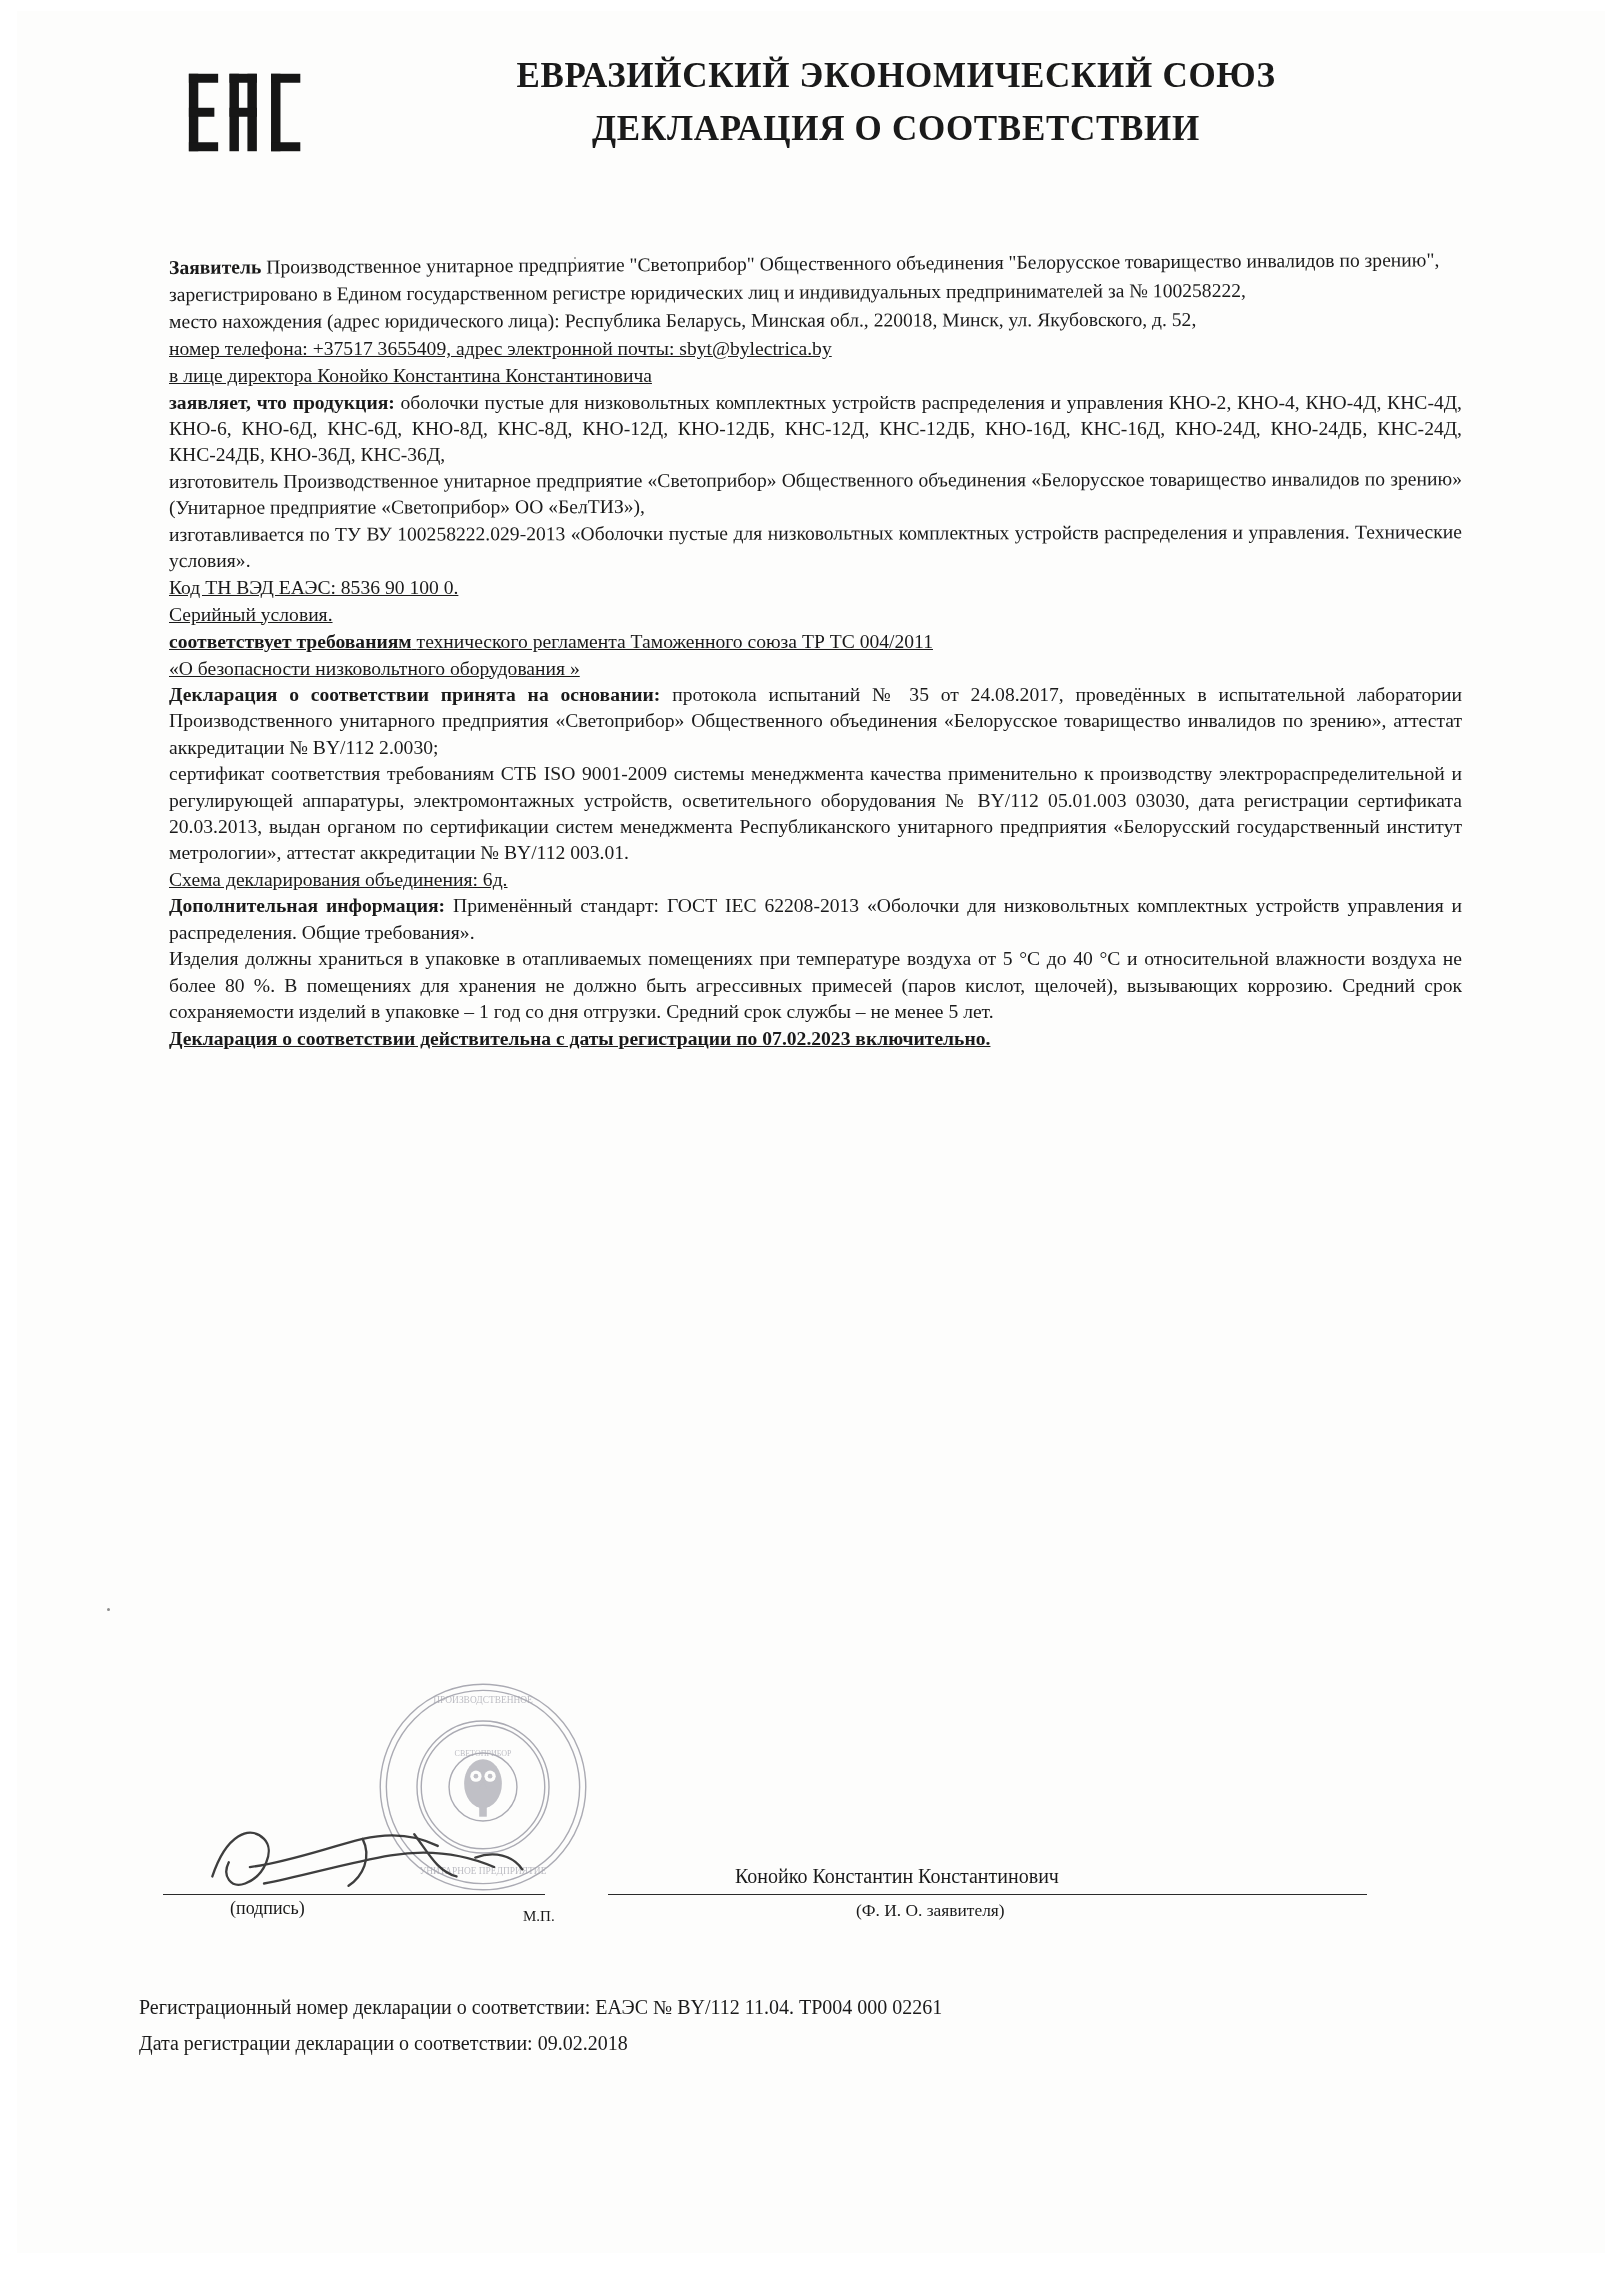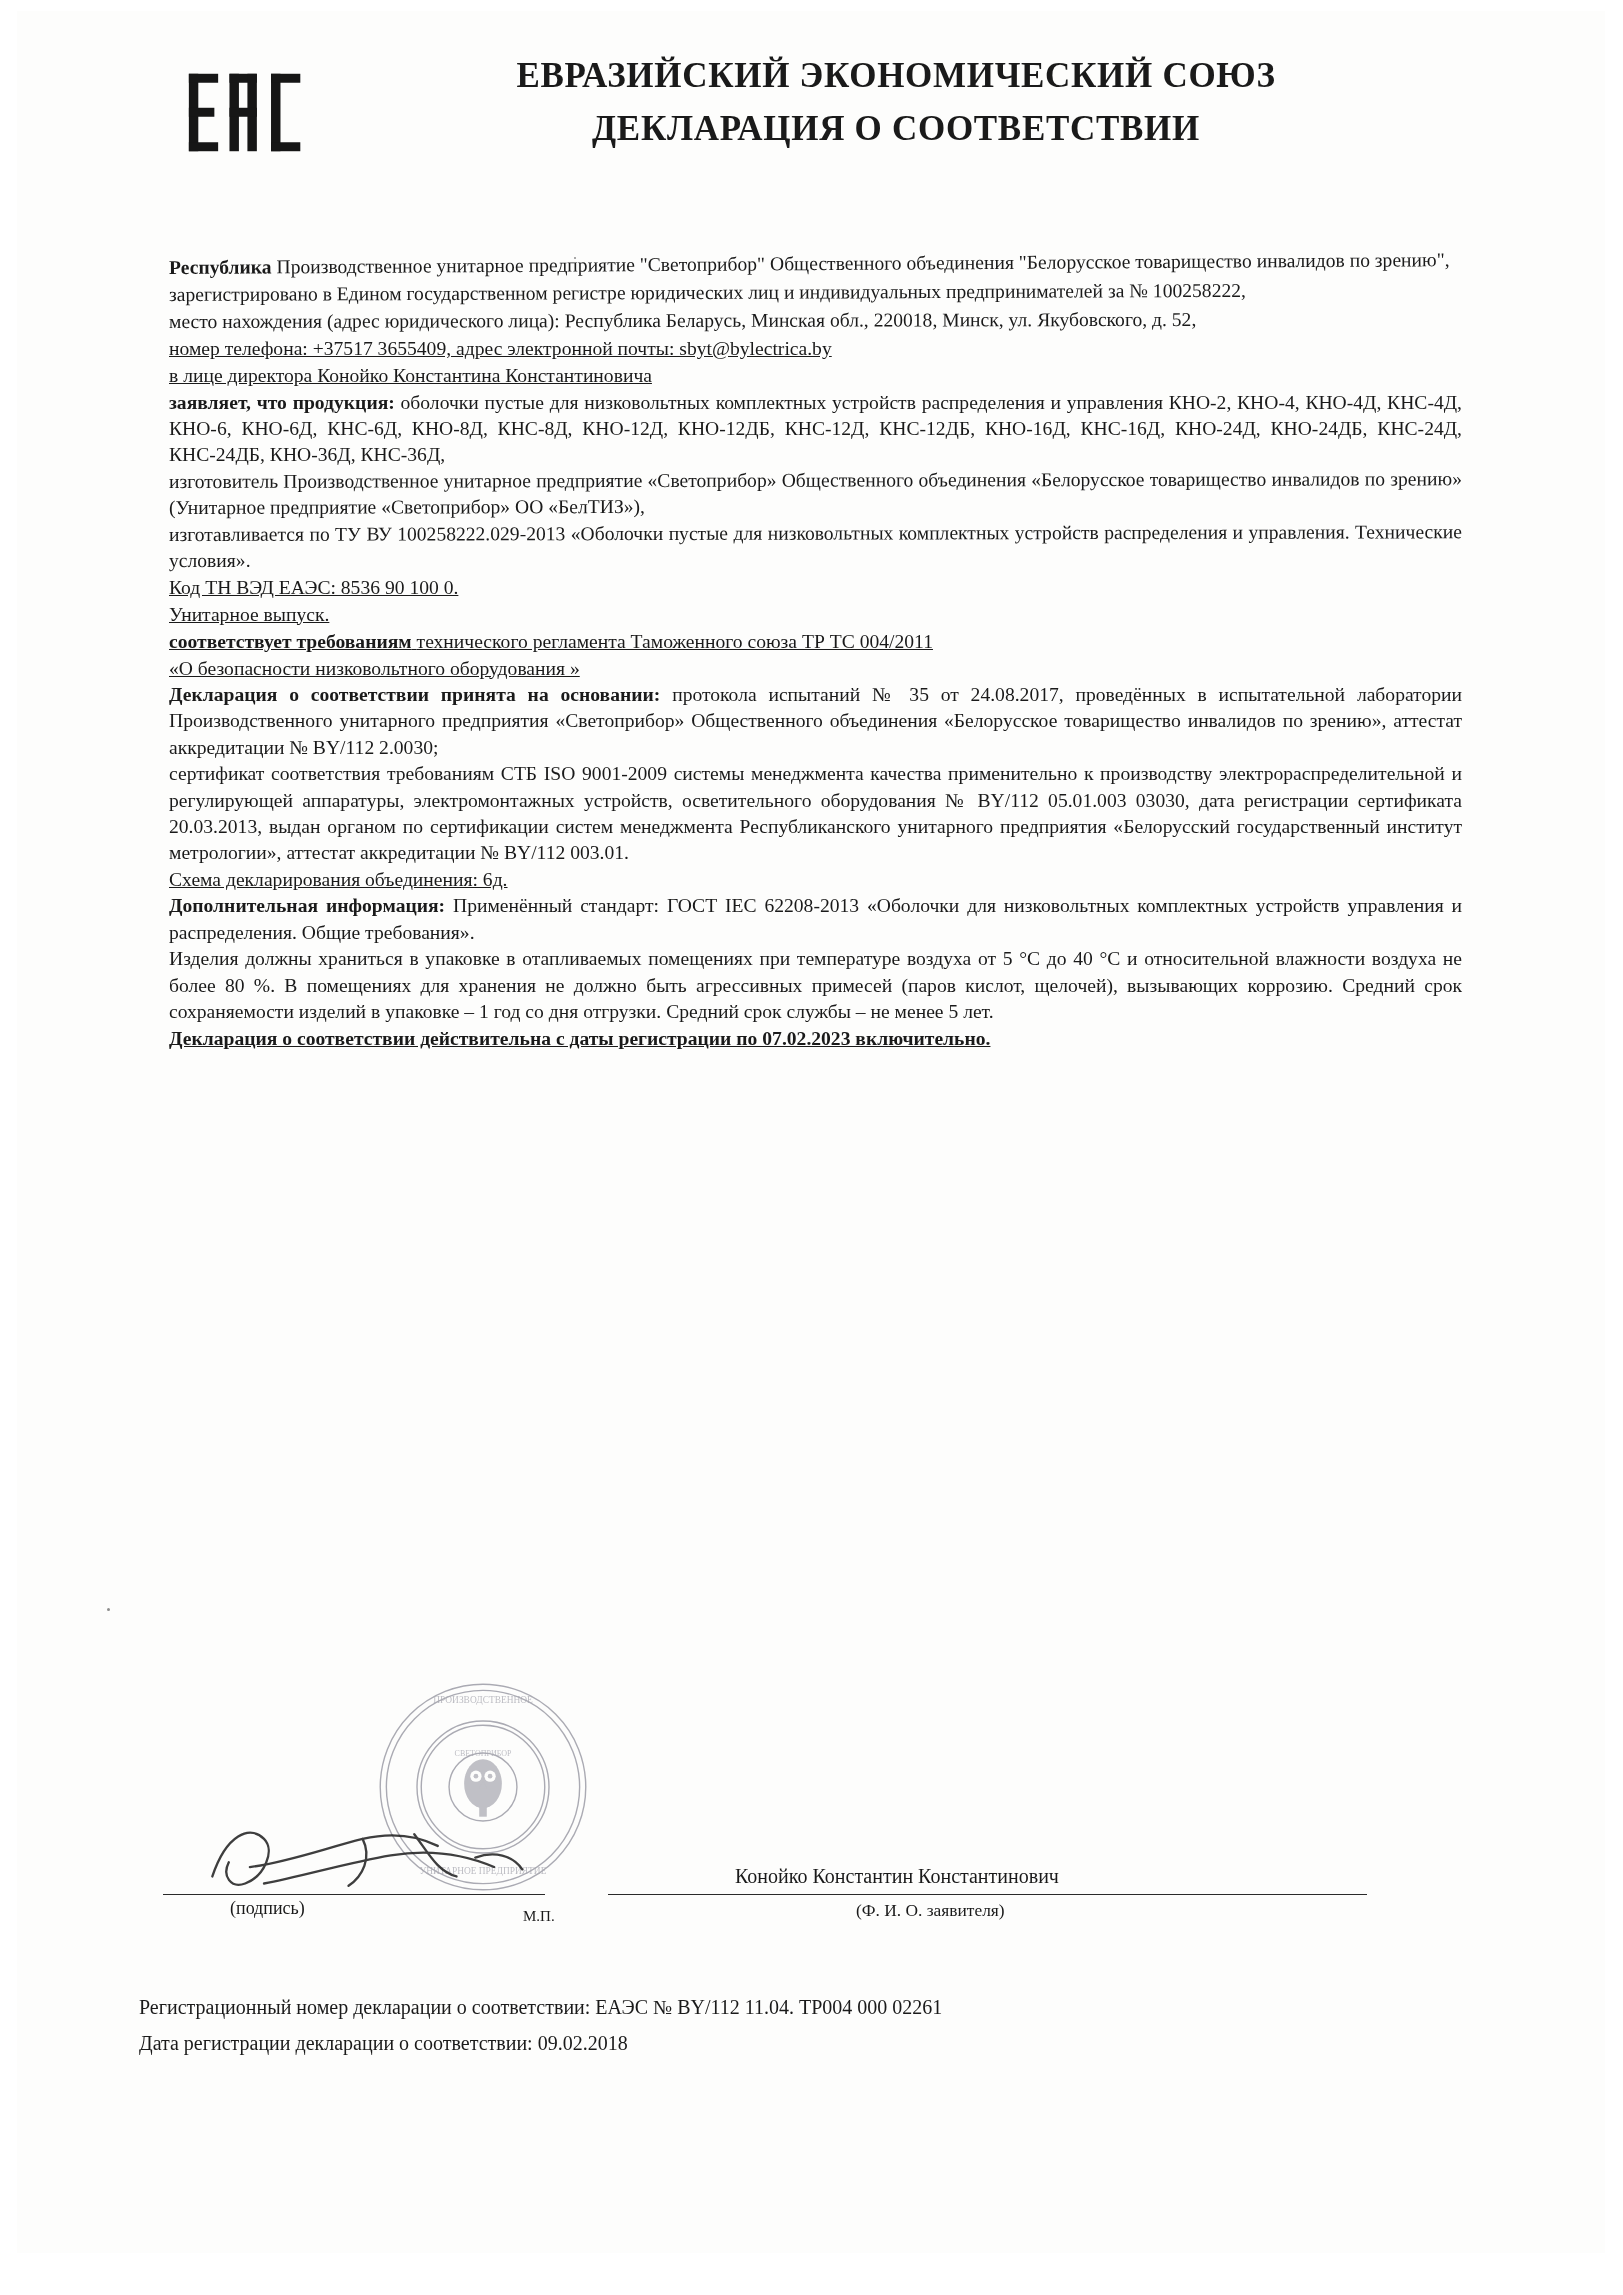--- a/index.html
+++ b/index.html
@@ -212,21 +212,21 @@
     </div>
 
     <div class="title-block">
       <div class="title-line1">ЕВРАЗИЙСКИЙ ЭКОНОМИЧЕСКИЙ СОЮЗ</div>
       <div class="title-line2">ДЕКЛАРАЦИЯ О СООТВЕТСТВИИ</div>
     </div>
 
     <div class="body-text">
 
       <p class="para-justify skew-a">
-        <span class="b">Республика</span>
+        <span class="b">Заявитель</span>
         <span>Производственное унитарное предприятие "Светоприбор" Общественного объединения "Белорусское товарищество инвалидов по зрению",</span>
       </p>
 
       <p class="para-justify skew-b">зарегистрировано в Едином государственном регистре юридических лиц и индивидуальных предпринимателей за № 100258222,</p>
 
       <p class="para-justify skew-c">место нахождения (адрес юридического лица): Республика Беларусь, Минская обл., 220018, Минск, ул. Якубовского, д. 52,</p>
 
       <p class="para-left">номер телефона: +37517 3655409, адрес электронной почты: sbyt@bylectrica.by</p>
 
       <p class="para-left">в лице директора Конойко Константина Константиновича</p>
@@ -236,21 +236,21 @@
         <span>оболочки пустые для низковольтных комплектных устройств распределения и управления КНО-2, КНО-4, КНО-4Д, КНС-4Д, КНО-6, КНО-6Д, КНС-6Д, КНО-8Д, КНС-8Д, КНО-12Д, КНО-12ДБ, КНС-12Д, КНС-12ДБ, КНО-16Д, КНС-16Д, КНО-24Д, КНО-24ДБ, КНС-24Д, КНС-24ДБ, КНО-36Д, КНС-36Д,</span>
       </p>
 
       <p class="para-justify skew-c">изготовитель Производственное унитарное предприятие «Светоприбор» Общественного объединения «Белорусское товарищество инвалидов по зрению» (Унитарное предприятие «Светоприбор» ОО «БелТИЗ»),</p>
 
 
       <p class="para-justify skew-c">изготавливается по ТУ ВУ 100258222.029-2013 «Оболочки пустые для низковольтных комплектных устройств распределения и управления. Технические условия».</p>
 
       <p class="para-left">Код ТН ВЭД ЕАЭС: 8536 90 100 0.</p>
 
-      <p class="para-left">Унитарное выпуск.</p>
+      <p class="para-left">Серийный условия.</p>
 
       <p class="para-left">
         <span class="b">соответствует требованиям</span>
         <span>технического регламента Таможенного союза ТР ТС 004/2011</span>
       </p>
 
       <p class="para-left">«О безопасности низковольтного оборудования »</p>
 
       <p class="para-justify">
         <span class="b">Декларация о соответствии принята на основании:</span>

